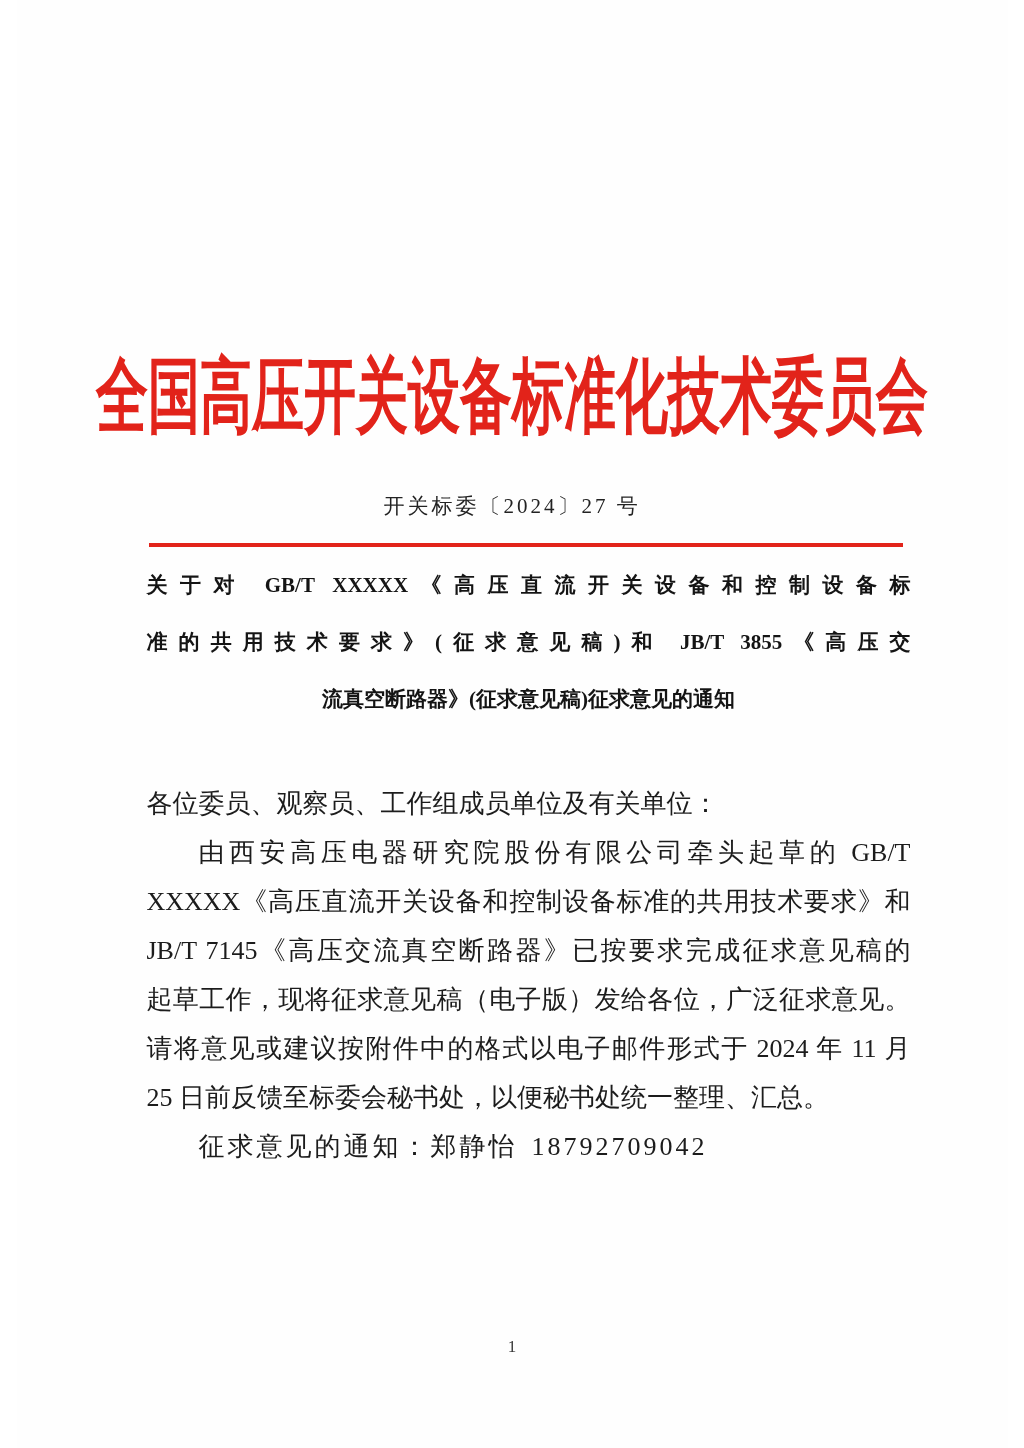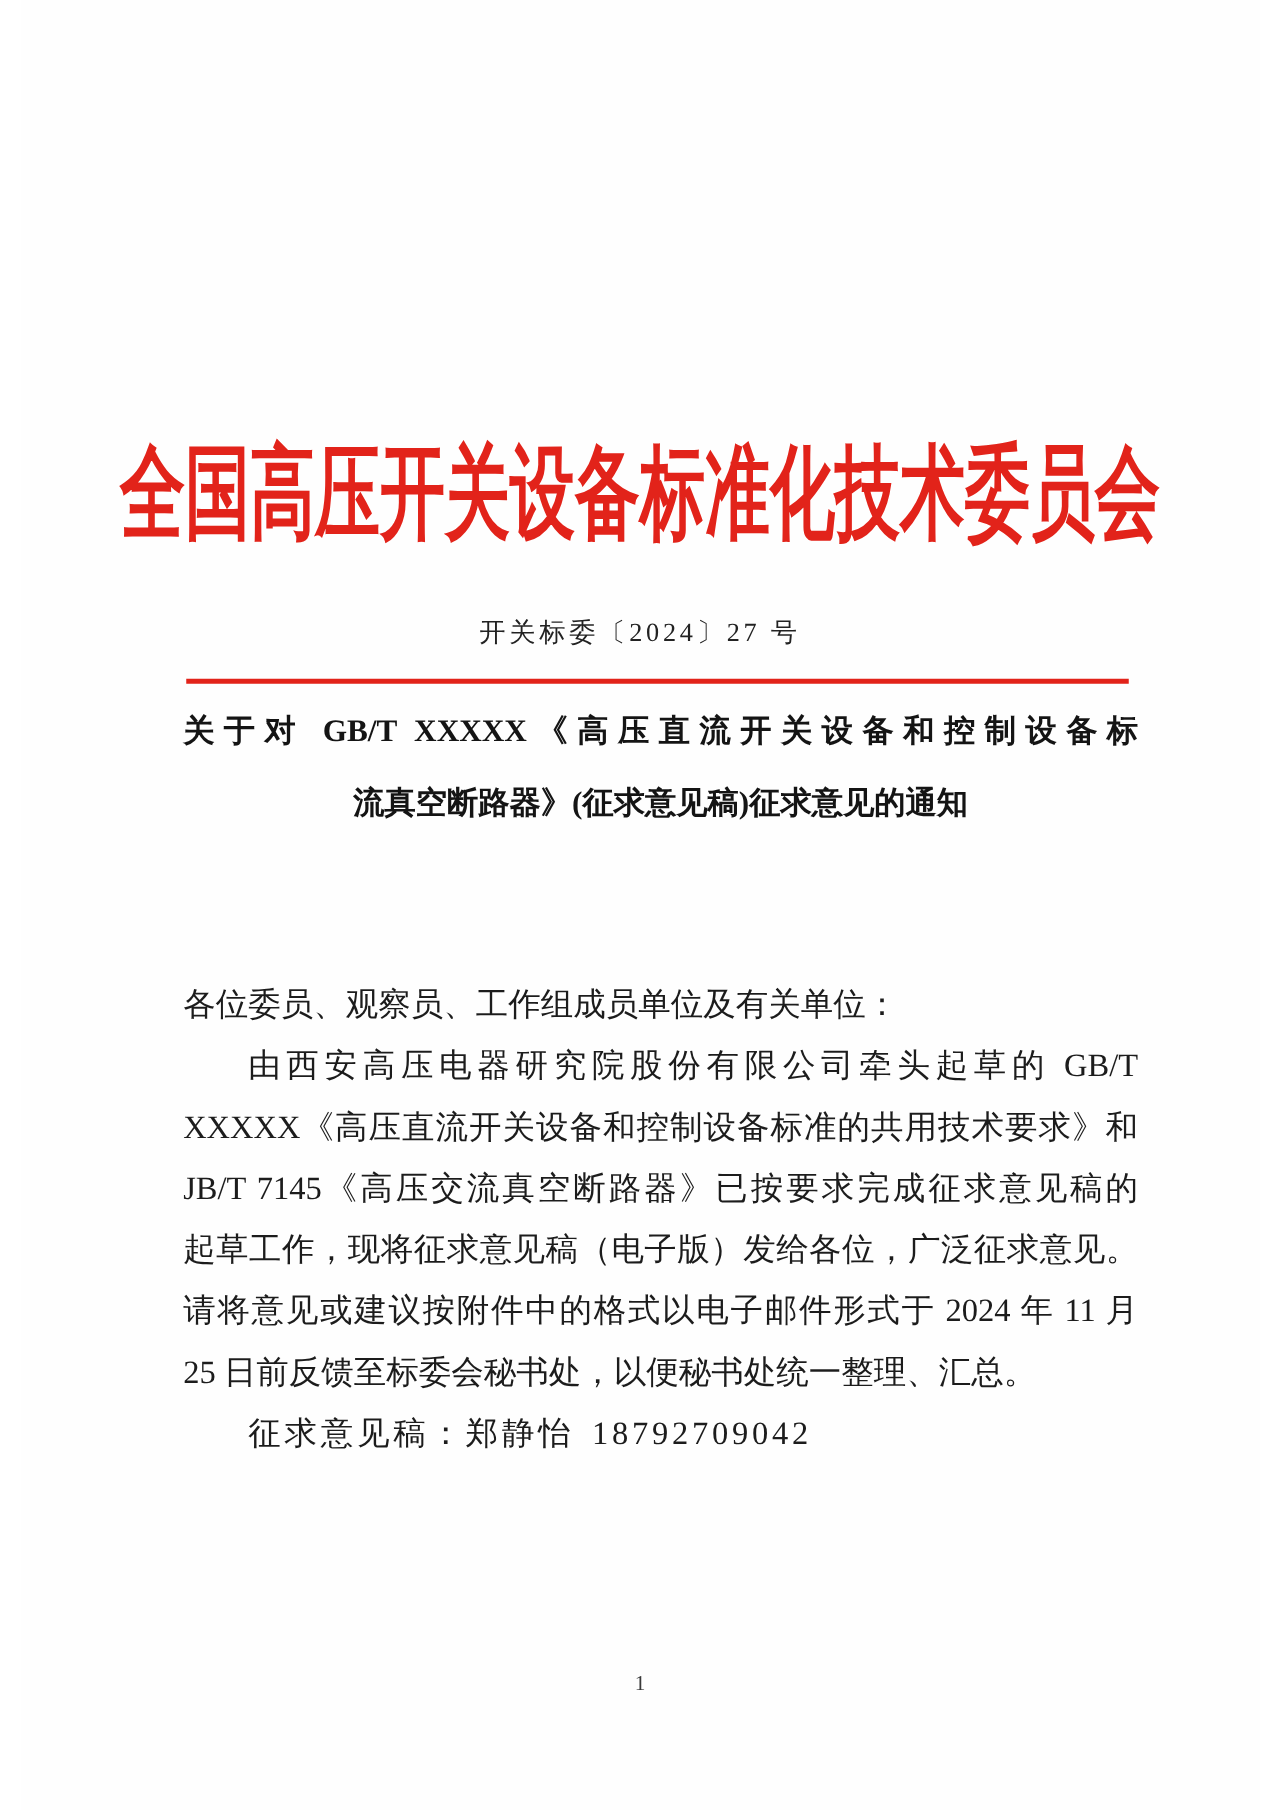--- a/index.html
+++ b/index.html
@@ -52,21 +52,21 @@
     width: 754px;
     height: 4px;
     background: #e2231a;
   }
   
   .notice-title {
     position: absolute;
     top: 557px;
     left: 130px;
     width: 764px;
-    font-size: 25px;
+    font-size: 21px;
     font-weight: bold;
     color: #141414;
     line-height: 57px;
   }
   .notice-title .t-line {
     text-align: justify;
     text-align-last: justify;
   }
   .notice-title .t-line.centered {
     text-align: right;
@@ -107,33 +107,34 @@
 <div class="page">
 
   <div class="org-title">全国高压开关设备标准化技术委员会</div>
 
   <div class="doc-number">开关标委〔2024〕27 号</div>
 
   <div class="red-rule"></div>
 
   <div class="notice-title">
     <div class="t-line">关于对 GB/T XXXXX《高压直流开关设备和控制设备标</div>
+    <div class="t-line">准的共用技术要求》(征求意见稿)和 JB/T 3855《高压交</div>
     <div class="t-line centered">流真空断路器》(征求意见稿)征求意见的通知</div>
   </div>
 
   <div class="body-block">
     <div class="b-line">各位委员、观察员、工作组成员单位及有关单位：</div>
     <div class="b-line indent stretch">由西安高压电器研究院股份有限公司牵头起草的 GB/T</div>
     <div class="b-line stretch">XXXXX《高压直流开关设备和控制设备标准的共用技术要求》和</div>
     <div class="b-line stretch">JB/T 7145《高压交流真空断路器》已按要求完成征求意见稿的</div>
     <div class="b-line stretch">起草工作，现将征求意见稿（电子版）发给各位，广泛征求意见。</div>
     <div class="b-line stretch">请将意见或建议按附件中的格式以电子邮件形式于 2024 年 11 月</div>
     <div class="b-line">25 日前反馈至标委会秘书处，以便秘书处统一整理、汇总。</div>
 
     <div class="b-line indent spaced">
-      <span>征求意见稿：</span><span>郑静怡</span><span class="contact-phone">18792709042</span>
+      <span>征求意见的通知：</span><span>郑静怡</span><span class="contact-phone">18792709042</span>
     </div>
 
   </div>
 
   <div class="page-num">1</div>
 
 </div>
 
 </body></html>

